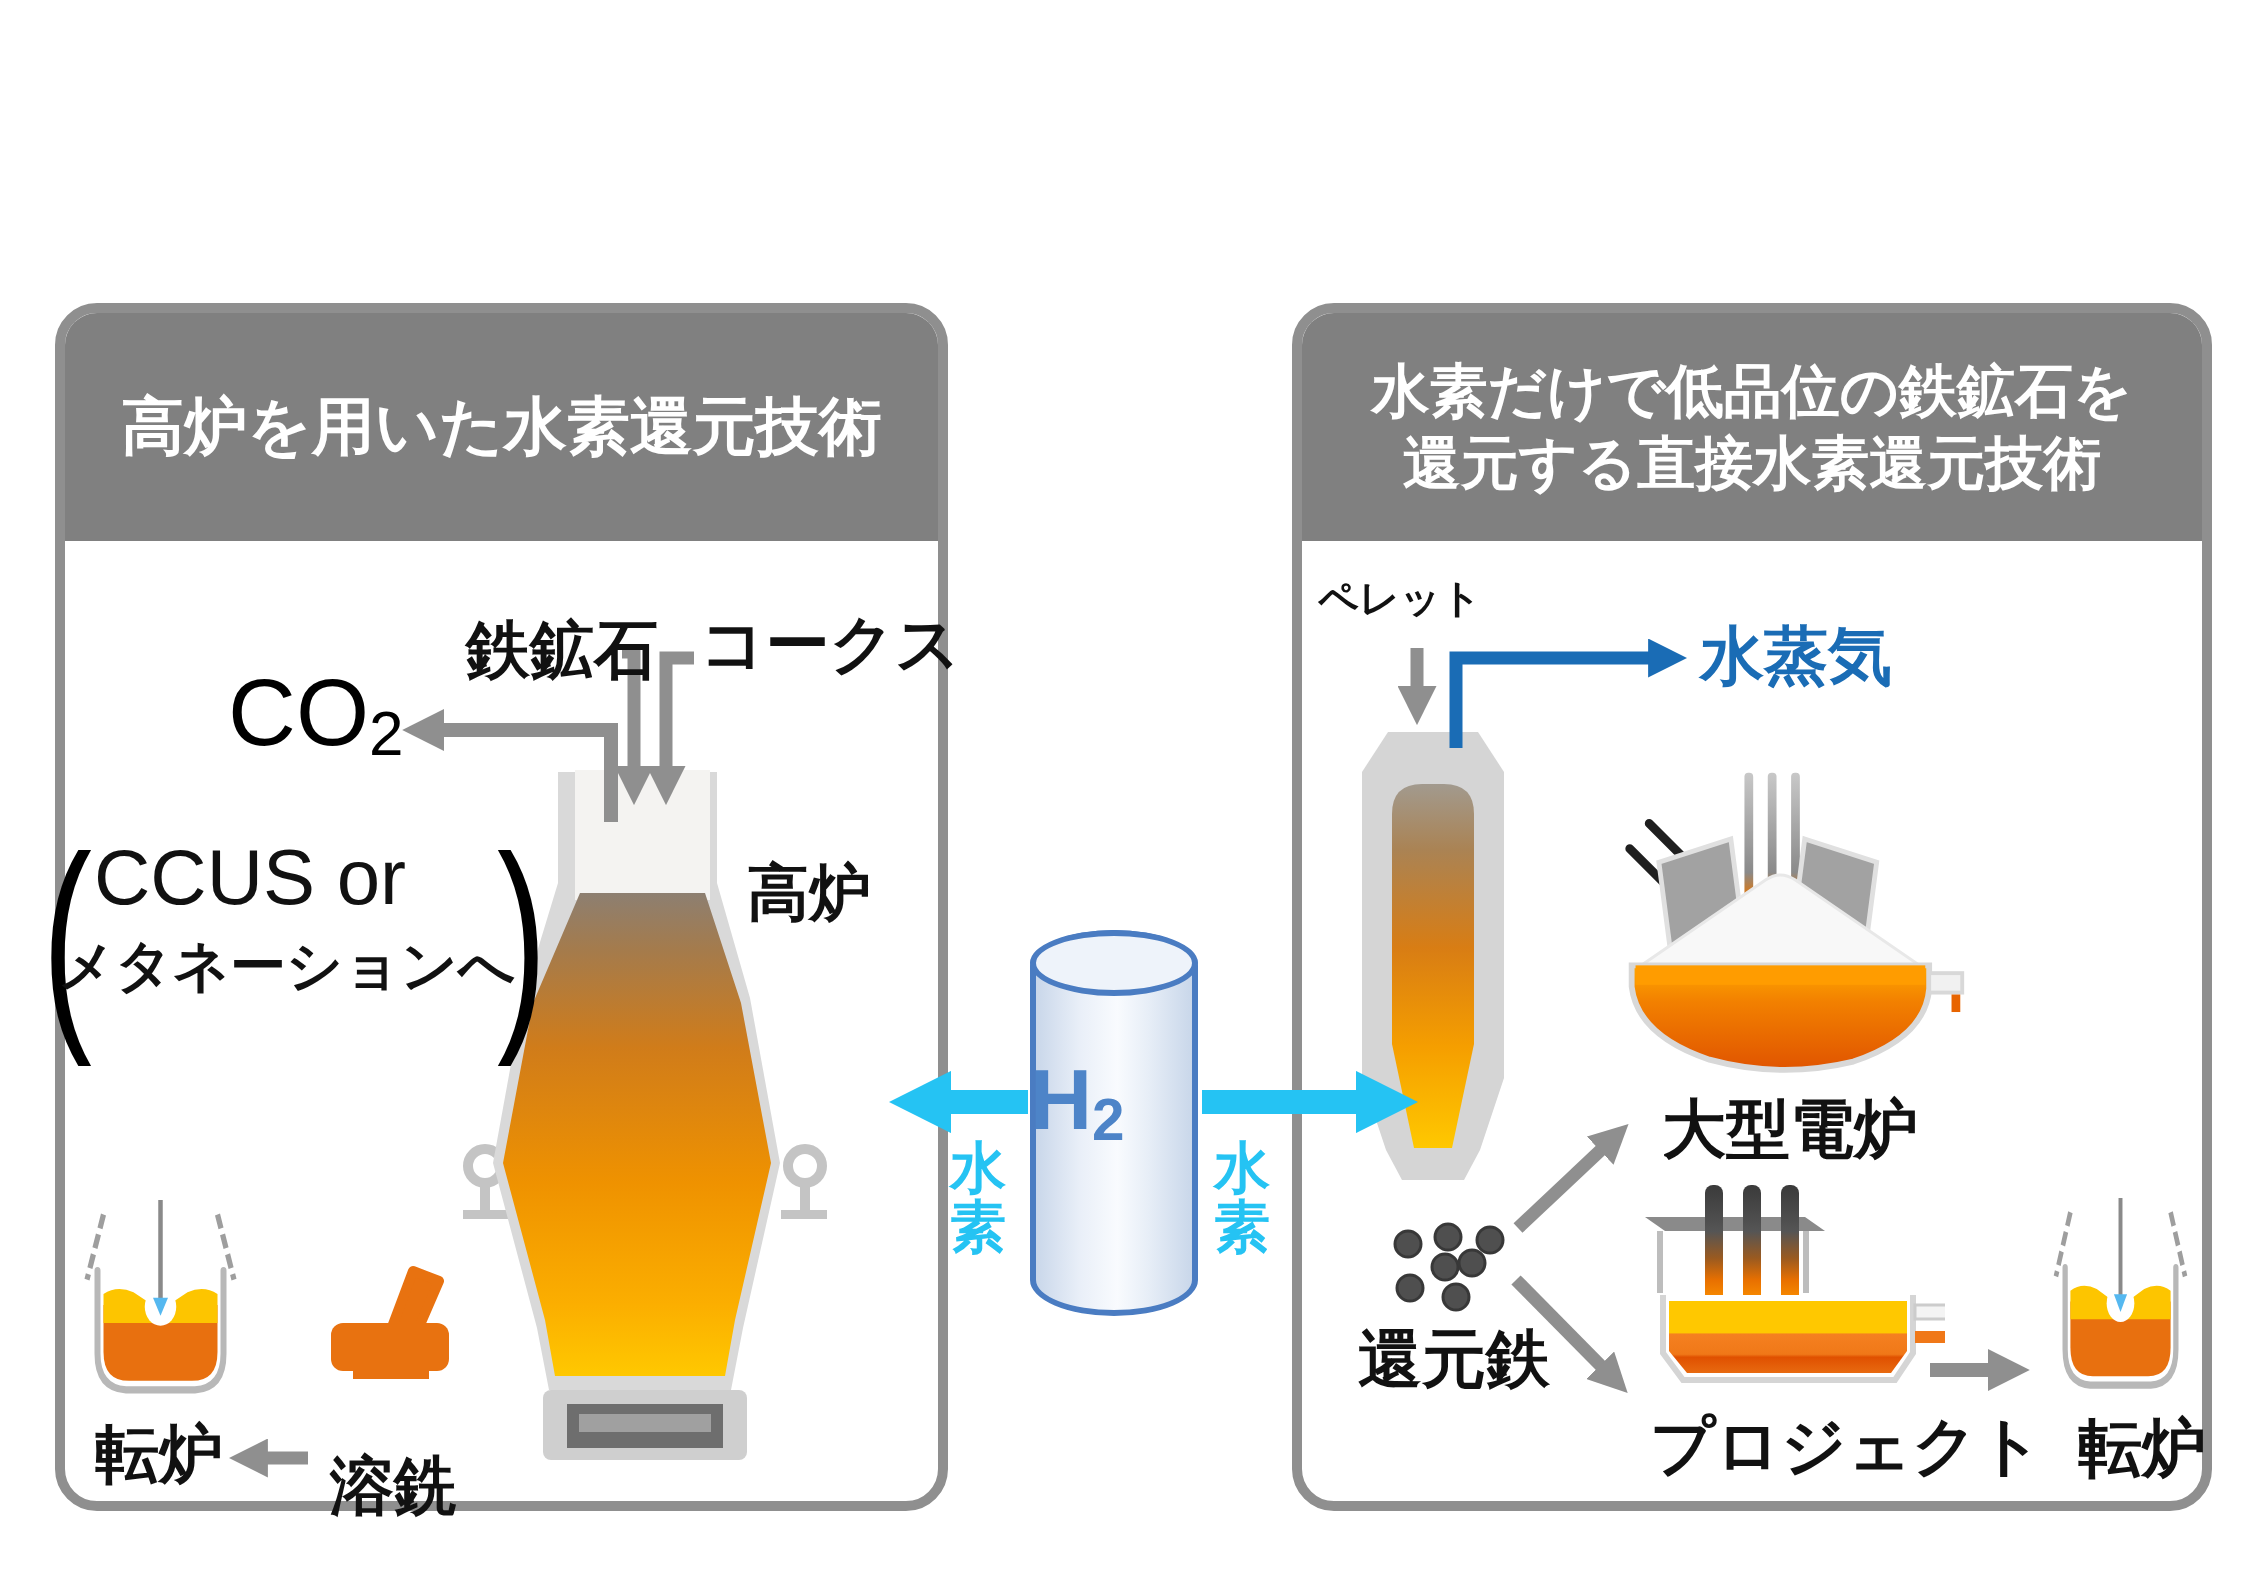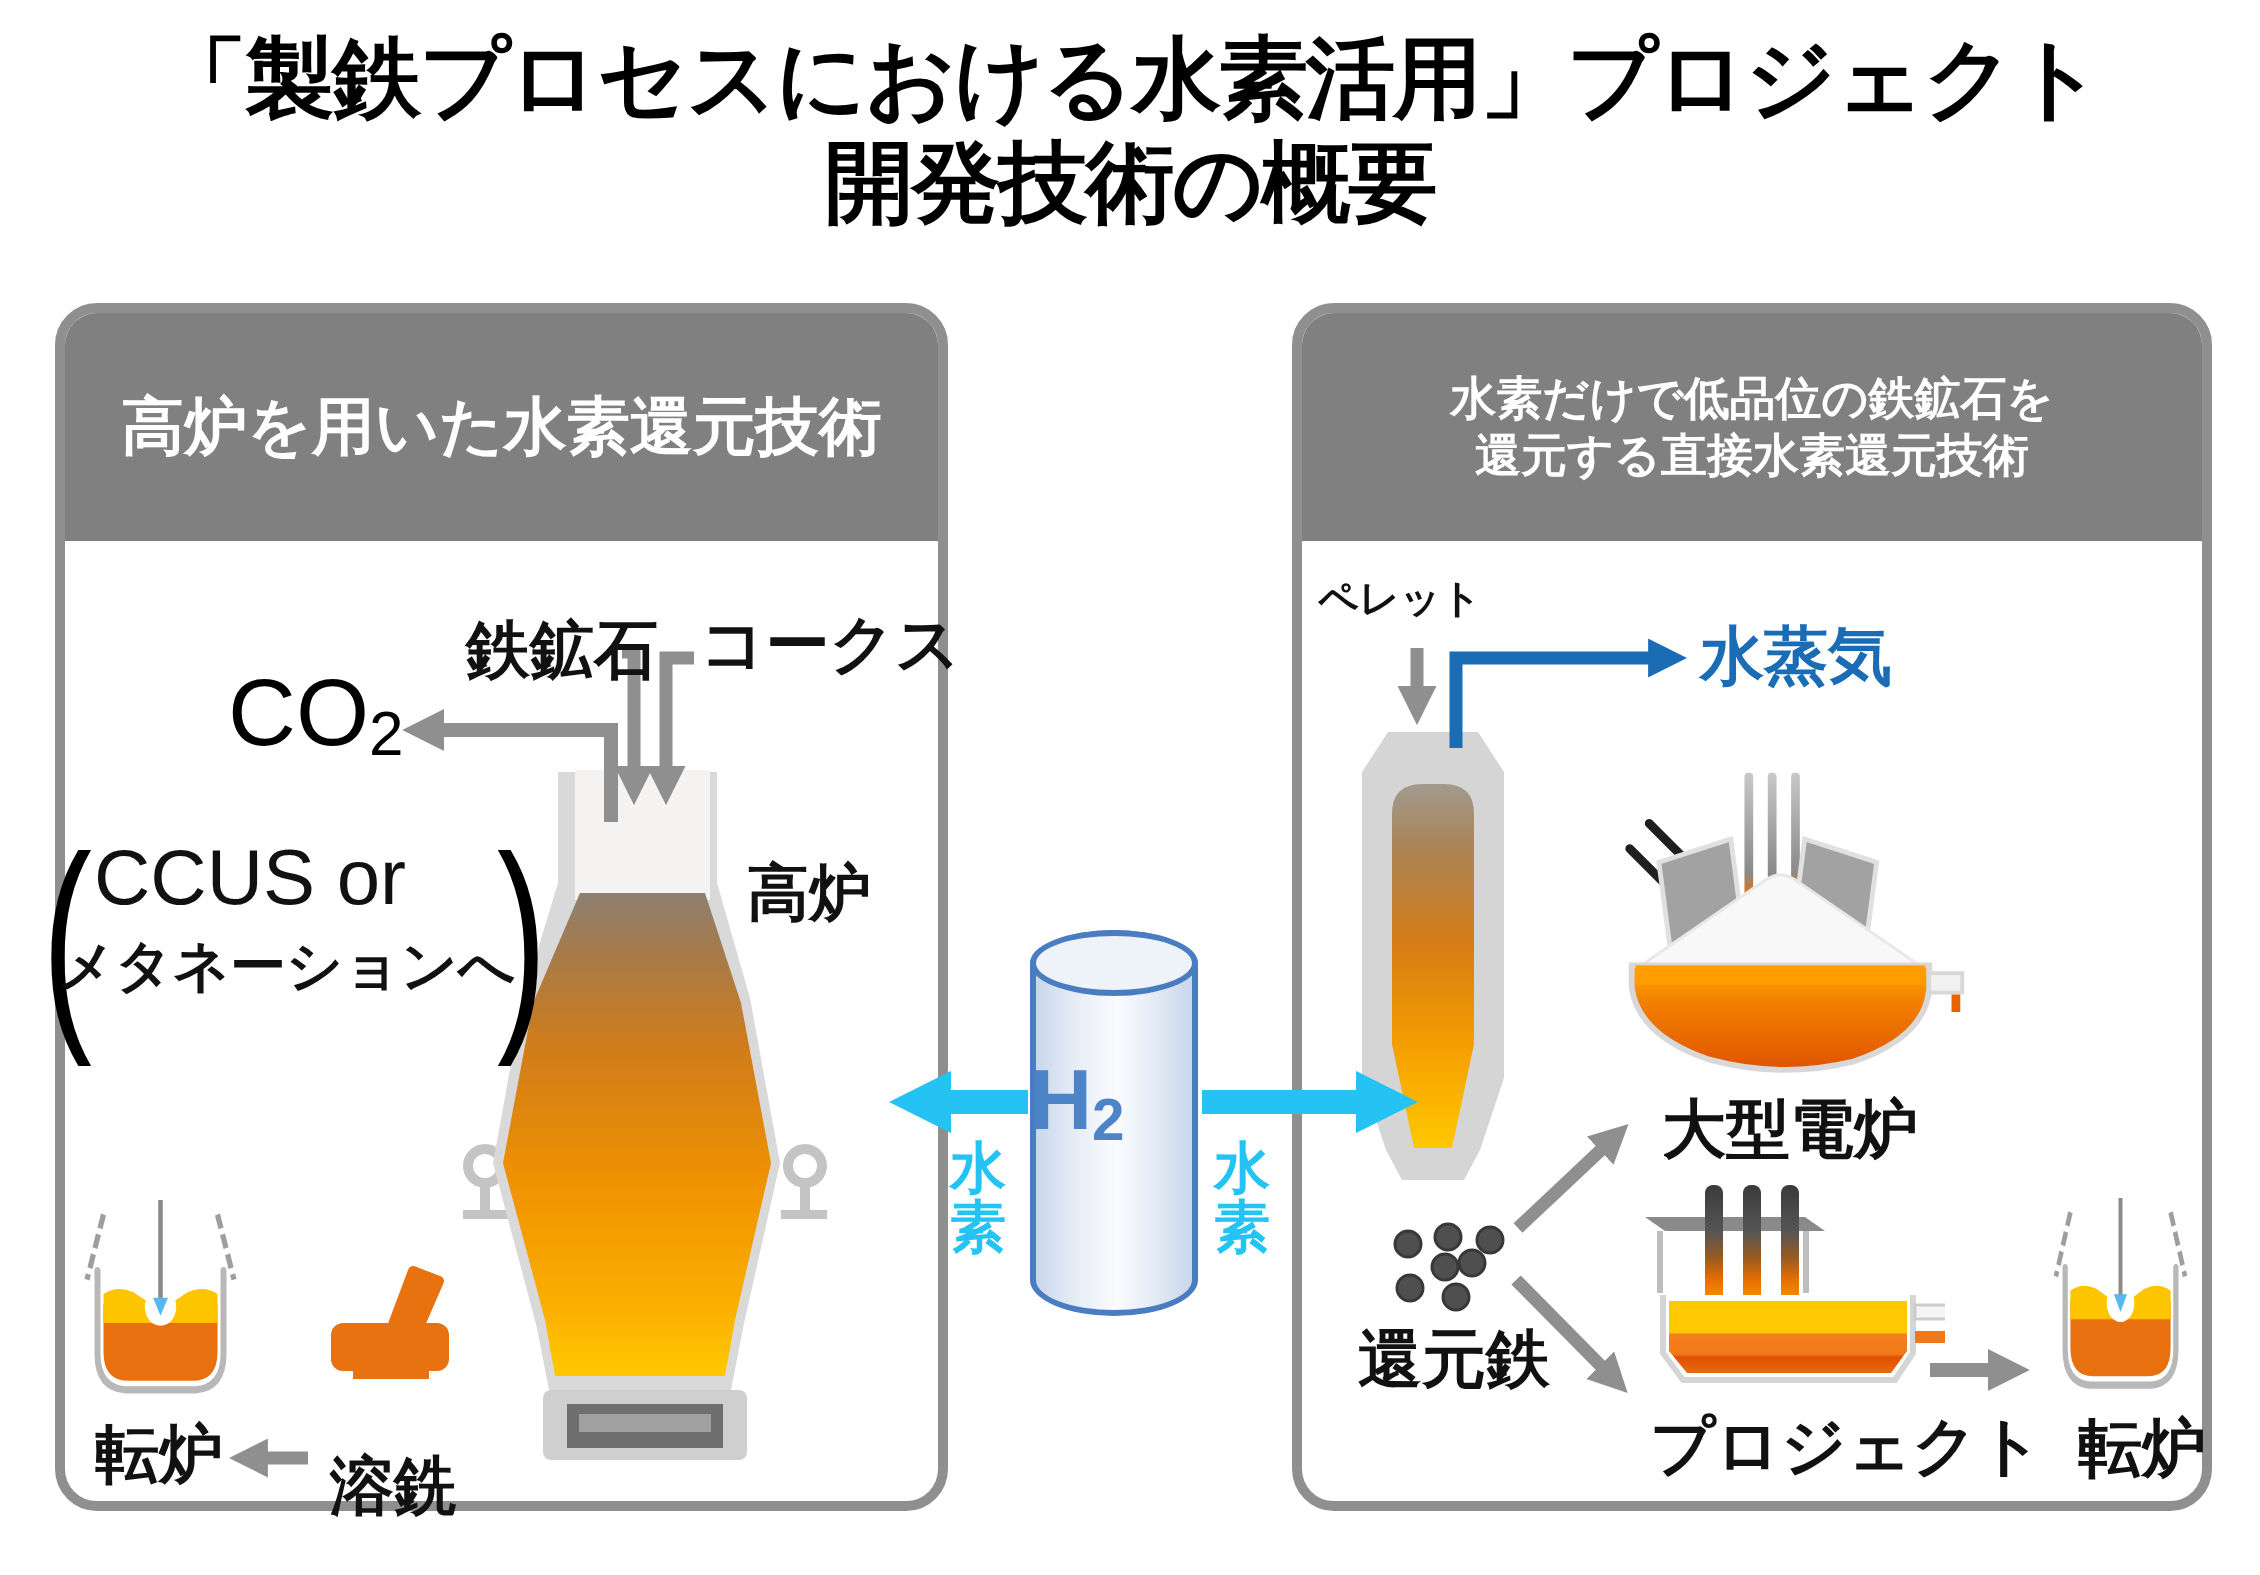--- a/index.html
+++ b/index.html
@@ -16,21 +16,21 @@
   .panel{
     position:absolute;background:#ffffff;border:10px solid #8f8f8f;border-radius:42px;
     overflow:hidden;box-sizing:border-box;
   }
   .panel-header{
     position:absolute;left:0;top:0;width:100%;height:228px;background:#808080;
     display:flex;flex-direction:column;align-items:center;justify-content:center;
     color:#ffffff;font-weight:bold;text-align:center;
   }
   .hdr1{font-size:63px;line-height:1.2;}
-  .hdr2{font-size:46px;line-height:1.25;}
+  .hdr2{font-size:58px;line-height:1.25;}
   .paren{
     position:absolute;font-size:150px;font-weight:normal;color:#000;
     transform:scaleY(1.55);transform-origin:top center;line-height:1.2;
   }
   .vtext{
     position:absolute;font-weight:bold;font-size:56px;line-height:1.06;
     width:60px;word-break:break-all;text-align:center;
   }
   .cylinder{
     position:absolute;left:1030px;top:930px;width:168px;height:386px;
@@ -49,24 +49,20 @@
   .h2text .sub{font-size:0.68em;position:relative;top:0.18em;}
   .co2text{position:absolute;left:228px;top:666px;font-weight:normal;font-size:94px;line-height:1;color:#000;white-space:nowrap;}
   .co2text .sub{font-size:0.66em;position:relative;top:0.16em;}
   svg.g{position:absolute;}
 </style>
 </head>
 <body>
 
 <div class="canvas">
 
-  <div class="title">
-    <div>「製鉄プロセスにおける水素活用」プロジェクト</div>
-    <div>開発技術の概要</div>
-  </div>
 
   <div class="panel" style="left:55px;top:303px;width:893px;height:1208px;">
     <div class="panel-header">
       <div class="hdr1">高炉を用いた水素還元技術</div>
     </div>
   </div>
 
   <div class="panel" style="left:1292px;top:303px;width:920px;height:1208px;">
     <div class="panel-header">
       <div class="hdr2">水素だけで低品位の鉄鉱石を</div>

